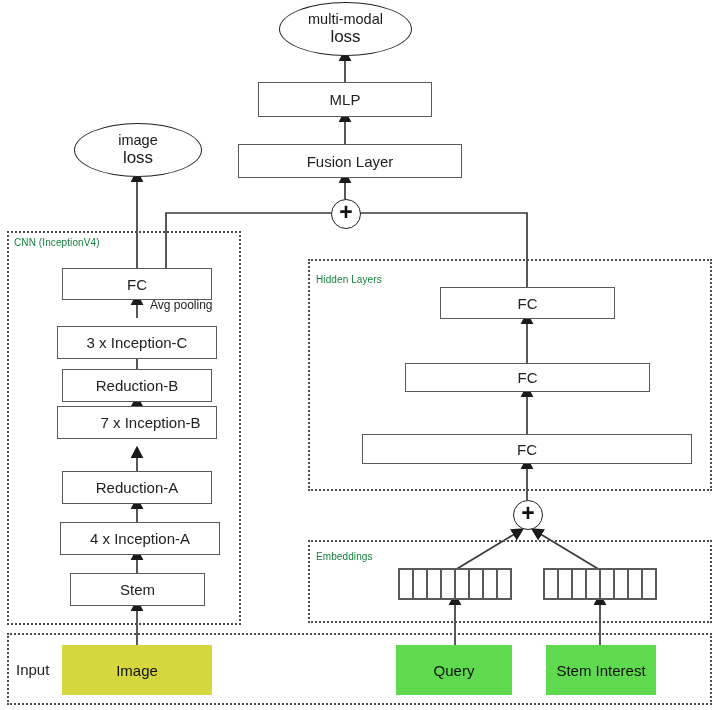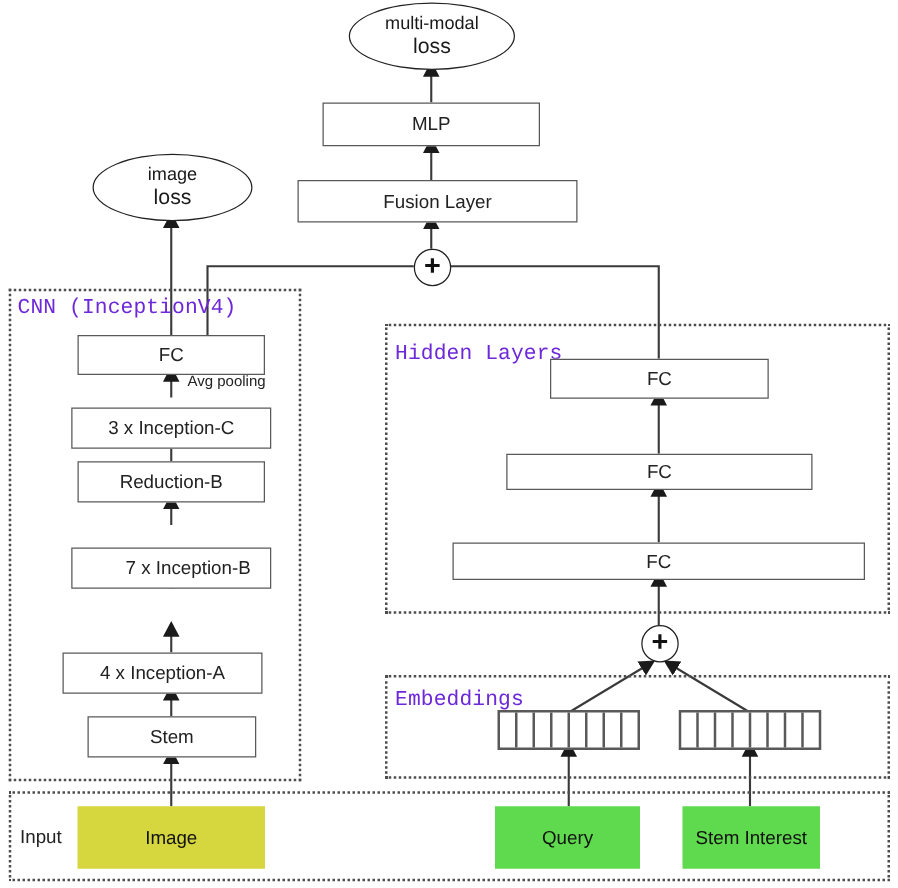--- a/index.html
+++ b/index.html
@@ -1,21 +1,21 @@
 <!DOCTYPE html>
 <html><head>
 <meta charset="utf-8">
 <style>
   html,body{margin:0;padding:0;background:#ffffff;}
   body{width:718px;height:710px;font-family:"Liberation Sans",sans-serif;color:#1a1a1a;}
   #diagram{position:relative;width:718px;height:710px;overflow:hidden;background:#fff;}
   svg#wires{position:absolute;left:0;top:0;width:718px;height:710px;}
 
   .grp{position:absolute;border:2px dotted #4d4d4d;box-sizing:border-box;background:transparent;}
-  .grp-label{position:absolute;font-size:17px;color:#6d28d9;white-space:nowrap;letter-spacing:.1px;font-family:Liberation Mono, monospace;}
+  .grp-label{position:absolute;font-size:10px;color:#15803d;white-space:nowrap;letter-spacing:.1px;}
 
   .node{position:absolute;box-sizing:border-box;border:1.6px solid #595959;background:#fff;
         display:flex;align-items:center;justify-content:center;font-size:15px;color:#222;
         white-space:nowrap;}
   .ell{position:absolute;box-sizing:border-box;border:1.7px solid #222;background:#fff;
        border-radius:50%;display:flex;flex-direction:column;align-items:center;justify-content:center;
        line-height:1.08;}
   .ell .l1{font-size:14.5px;}
   .ell .l2{font-size:17px;}
 
@@ -98,22 +98,23 @@
   </div>
 
   <div class="grp" style="left:7px;top:231px;width:234px;height:394px;"></div>
   <div class="grp-label" style="left:14px;top:237px;">CNN (InceptionV4)</div>
 
   <div class="node" style="left:62px;top:268px;width:150px;height:32px;">FC</div>
   <div class="caption" style="left:150px;top:298px;">Avg pooling</div>
 
   <div class="node" style="left:57px;top:326px;width:160px;height:33px;">3 x Inception-C</div>
   <div class="node" style="left:62px;top:369px;width:150px;height:33px;text-align:center;">Reduction-B</div>
-  <div class="node" style="left:57px;top:438px;width:160px;height:33px;padding-left:27px;">7 x Inception-B</div>
-  <div class="node" style="left:50px;top:522px;width:160px;height:33px;">4 x Inception-A</div>
+  <div class="node" style="left:57px;top:406px;width:160px;height:33px;padding-left:27px;">7 x Inception-B</div>
+  <div class="node" style="left:62px;top:471px;width:150px;height:33px;">Reduction-A</div>
+  <div class="node" style="left:60px;top:522px;width:160px;height:33px;">4 x Inception-A</div>
   <div class="node" style="left:70px;top:573px;width:135px;height:33px;">Stem</div>
 
   <div class="grp" style="left:308px;top:259px;width:404px;height:232px;"></div>
   <div class="grp-label" style="left:316px;top:274px;">Hidden Layers</div>
 
   <div class="node" style="left:440px;top:287px;width:175px;height:32px;">FC</div>
   <div class="node" style="left:405px;top:363px;width:245px;height:29px;">FC</div>
   <div class="node" style="left:362px;top:434px;width:330px;height:30px;">FC</div>
 
   <div class="plus" style="left:513px;top:500px;">

